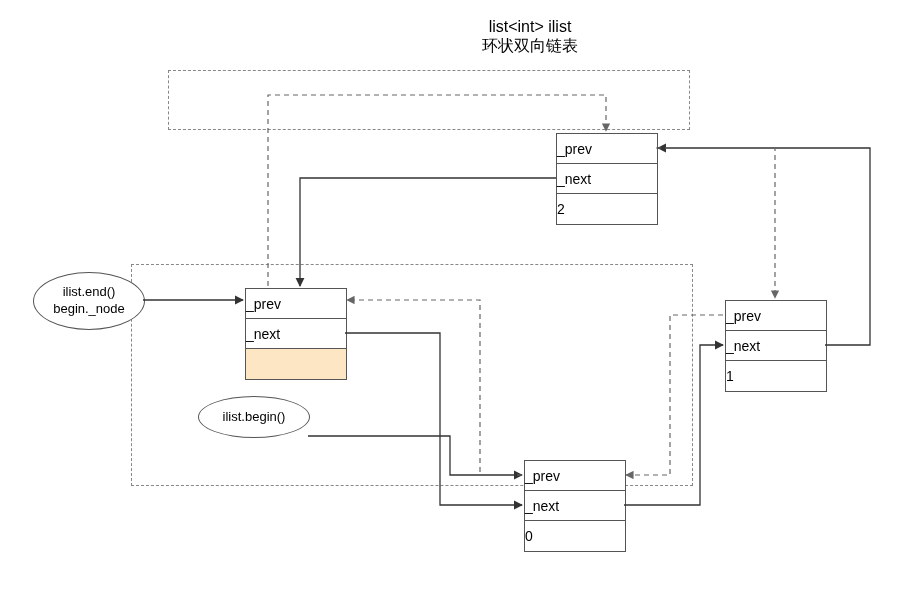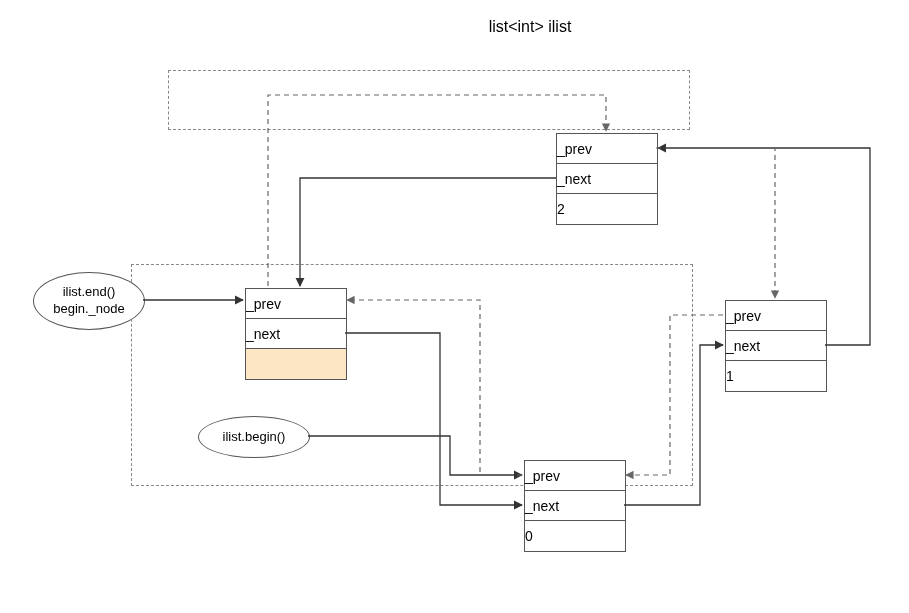--- a/index.html
+++ b/index.html
@@ -65,31 +65,32 @@
     pointer-events: none;
   }
 </style>
 </head>
 <body>
 
 <div class="canvas">
 
   <div class="title" style="left:440px; top:18px; width:180px;">
     <div>list&lt;int&gt; ilist</div>
+    <div>环状双向链表</div>
   </div>
 
   <div class="dashed-box" style="left:168px; top:70px; width:520px; height:58px;"></div>
   <div class="dashed-box" style="left:131px; top:264px; width:560px; height:220px;"></div>
 
   <div class="ellipse" style="left:33px; top:272px; width:110px; height:56px;">
     <div>ilist.end()</div>
     <div>begin._node</div>
   </div>
 
-  <div class="ellipse" style="left:198px; top:416px; width:110px; height:40px;">
+  <div class="ellipse" style="left:198px; top:396px; width:110px; height:40px;">
     <div>ilist.begin()</div>
   </div>
 
   <div class="node" style="left:245px; top:288px;">
     <div class="cell">_prev</div>
     <div class="cell">_next</div>
     <div class="cell highlight"></div>
   </div>
 
   <div class="node" style="left:556px; top:133px;">

